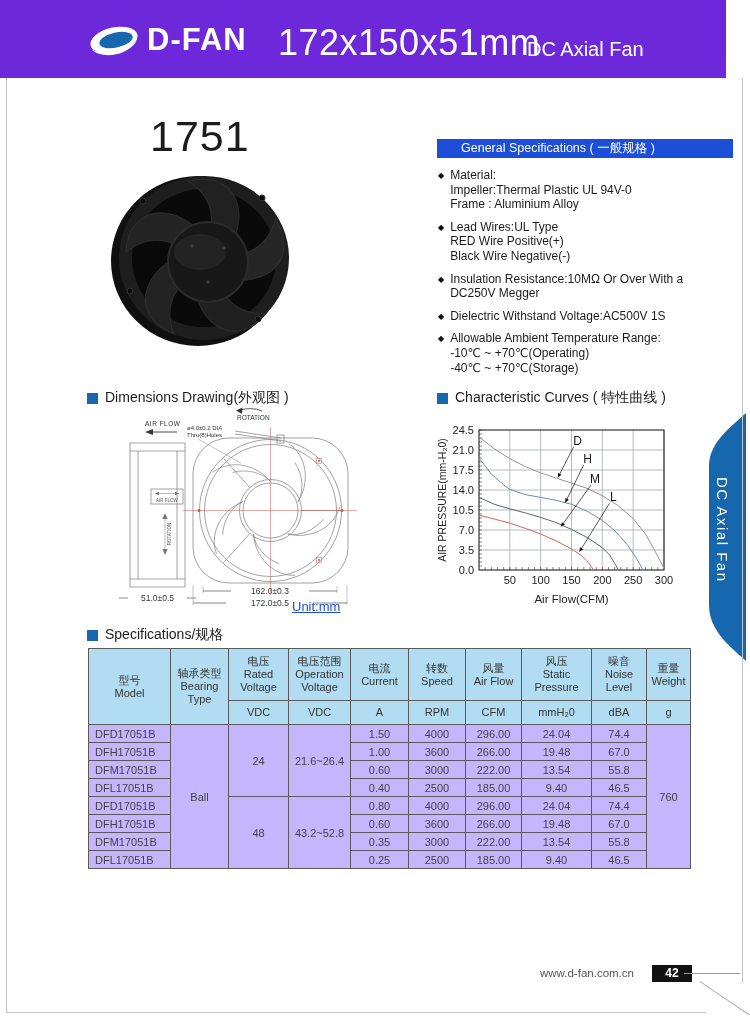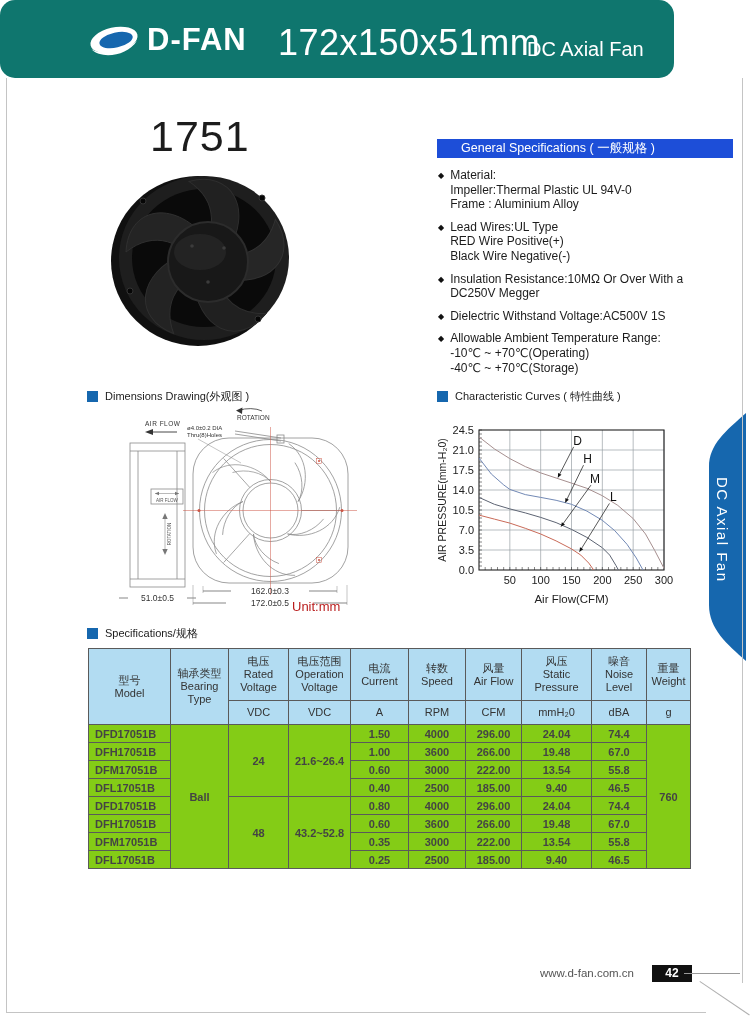--- a/index.html
+++ b/index.html
@@ -1,58 +1,58 @@
 <!DOCTYPE html>
 <html><head>
 <meta charset="utf-8">
 <style>
   * { margin:0; padding:0; box-sizing:border-box; }
   body { font-family:"Liberation Sans","DejaVu Sans",sans-serif; background:#fff; }
   .page { position:relative; width:750px; height:1018px; background:#fff; overflow:hidden; }
 
   
-  .header { position:absolute; left:0; top:0; width:674px; height:78px; background:#0f766e;border-radius:15px; }
+  .header { position:absolute; left:0; top:0; width:726px; height:78px; background:#6d28d9; }
   .logo { position:absolute; left:86px; top:20px; display:flex; align-items:center; gap:5px; }
   .brand { color:#fff; font-size:31px; font-weight:bold; letter-spacing:1px; }
   .size-title { position:absolute; left:278px; top:22px; color:#fff; font-size:36px; font-weight:400; letter-spacing:.5px; }
   .subtitle { position:absolute; left:527px; top:38px; color:#fff; font-size:20px; }
 
   .model-number { position:absolute; left:150px; top:112px; font-size:43px; color:#1c1c1c; letter-spacing:1px; }
 
   
   .gs { position:absolute; left:437px; top:139px; width:272px; }
   .gs-title { background:#1d4ed8; color:#fff; font-size:12.5px; height:19px; line-height:19px; padding-left:24px; width:296px; }
   .gs-items { margin-top:10px; }
   .gs-item { display:flex; margin-bottom:8px; }
   .gs-bullet { font-size:8px; margin:3px 6px 0 1px; color:#111; flex:0 0 auto; }
   .gs-text { font-size:12px; line-height:14.6px; color:#1c1c1c; white-space:pre-line; }
 
   
-  .sec-title { position:absolute; display:flex; align-items:center; gap:7px; font-size:11px; color:#1c1c1c; }
+  .sec-title { position:absolute; display:flex; align-items:center; gap:7px; font-size:14px; color:#1c1c1c; }
   .sec-sq { width:11px; height:11px; background:#1667ae; flex:0 0 auto; }
   #dims-title { left:87px; top:389px; }
   #curves-title { left:437px; top:389px; }
   #spec-title { left:87px; top:626px; }
 
   .fan-photo { position:absolute; left:110px; top:173px; }
   .dims-svg { position:absolute; left:95px; top:405px; }
-  .unit-label { position:absolute; left:292px; top:599px; font-size:13px; color:#b91c1c; }
+  .unit-label { position:absolute; left:292px; top:599px; font-size:13px; color:#1d4ed8;text-decoration:underline; }
   .chart-svg { position:absolute; left:435px; top:418px; font-family:"Liberation Sans","DejaVu Sans",sans-serif; }
 
   
   .tab-svg { position:absolute; left:700px; top:413px; }
   .tab-label { position:absolute; left:714px; top:477px; writing-mode:vertical-rl; color:#fff; font-size:15px; letter-spacing:1.5px; }
 
   
   .spec-table { position:absolute; left:88px; top:648px; width:602px; border-collapse:collapse; table-layout:fixed; font-size:11px; }
   .spec-table th, .spec-table td { border:1px solid #5a5a5a; text-align:center; }
   .spec-table thead th { background:#b2dcf2; font-weight:normal; white-space:pre-line; line-height:13px; color:#333; }
   .spec-table thead tr.h1 th { height:52px; }
   .spec-table thead tr.h2 th { height:24px; }
-  .spec-table tbody td { height:18px; color:#444; background:#84cc16;font-weight:bold; }
+  .spec-table tbody td { height:18px; color:#444; background:#c4b5fd; }
   .spec-table td.model { text-align:left; padding-left:6px; }
 
   
   .pb { position:absolute; background:#c4c4c4; }
   .pb-left { left:6px; top:78px; width:1px; height:934px; }
   .pb-right { left:742px; top:78px; width:1px; height:905px; }
   .pb-bottom { left:6px; top:1012px; width:700px; height:1px; }
   .corner-diag { position:absolute; left:700px; top:981px; width:60px; height:1px; background:#b0b0b0; transform:rotate(34deg); transform-origin:0 0; }
   .website { position:absolute; left:540px; top:967px; width:106px; text-align:left; font-size:11.5px; color:#555; }
   .page-badge { position:absolute; left:652px; top:965px; width:40px; height:17px; background:#111; color:#fff; font-size:12px; font-weight:bold; text-align:center; line-height:17px; }

